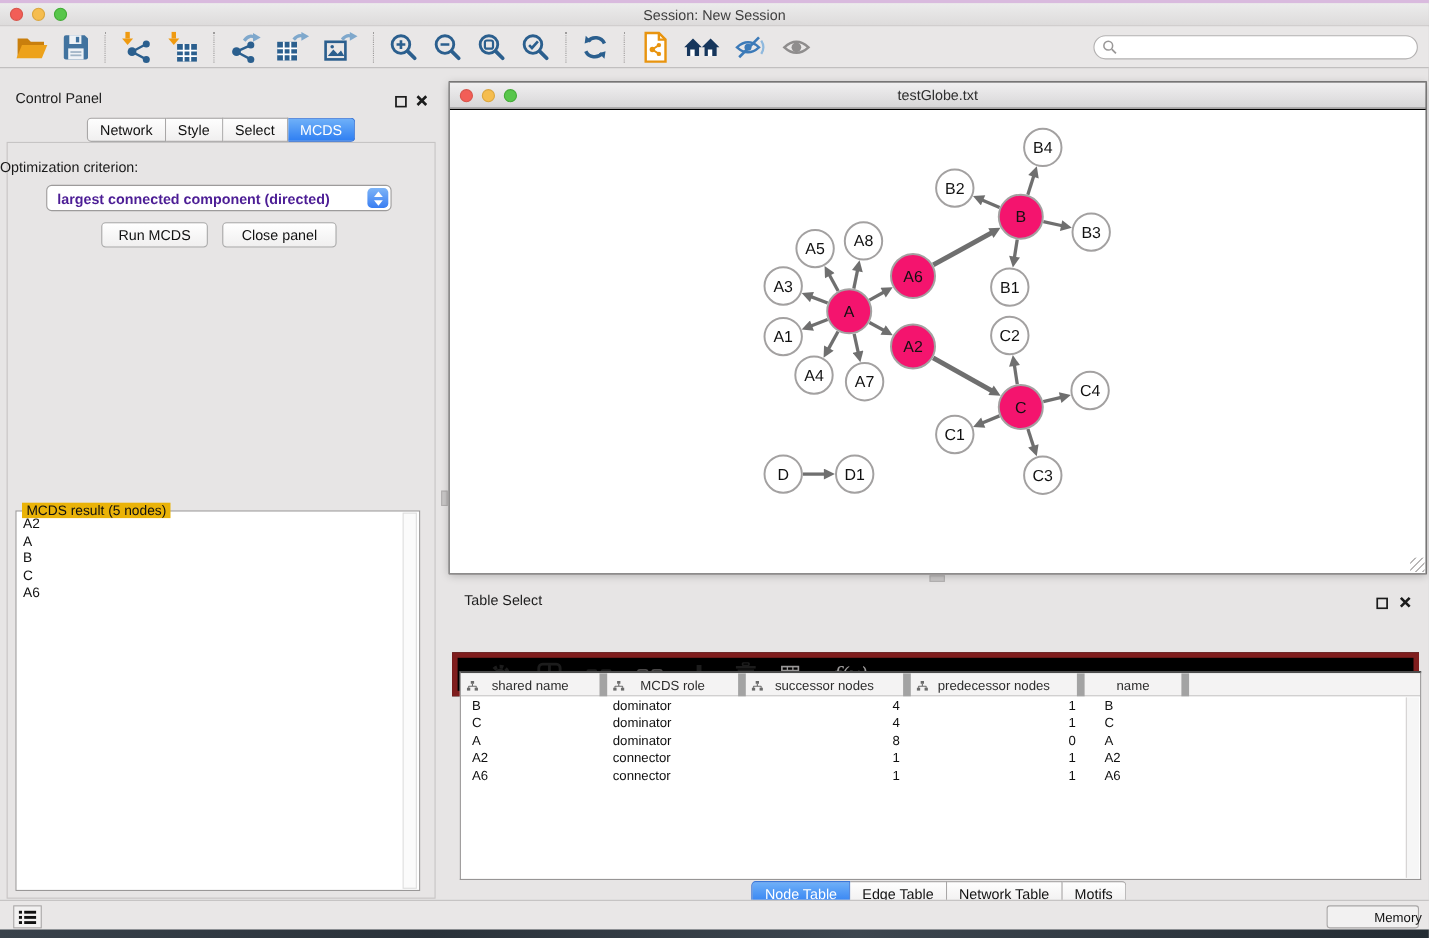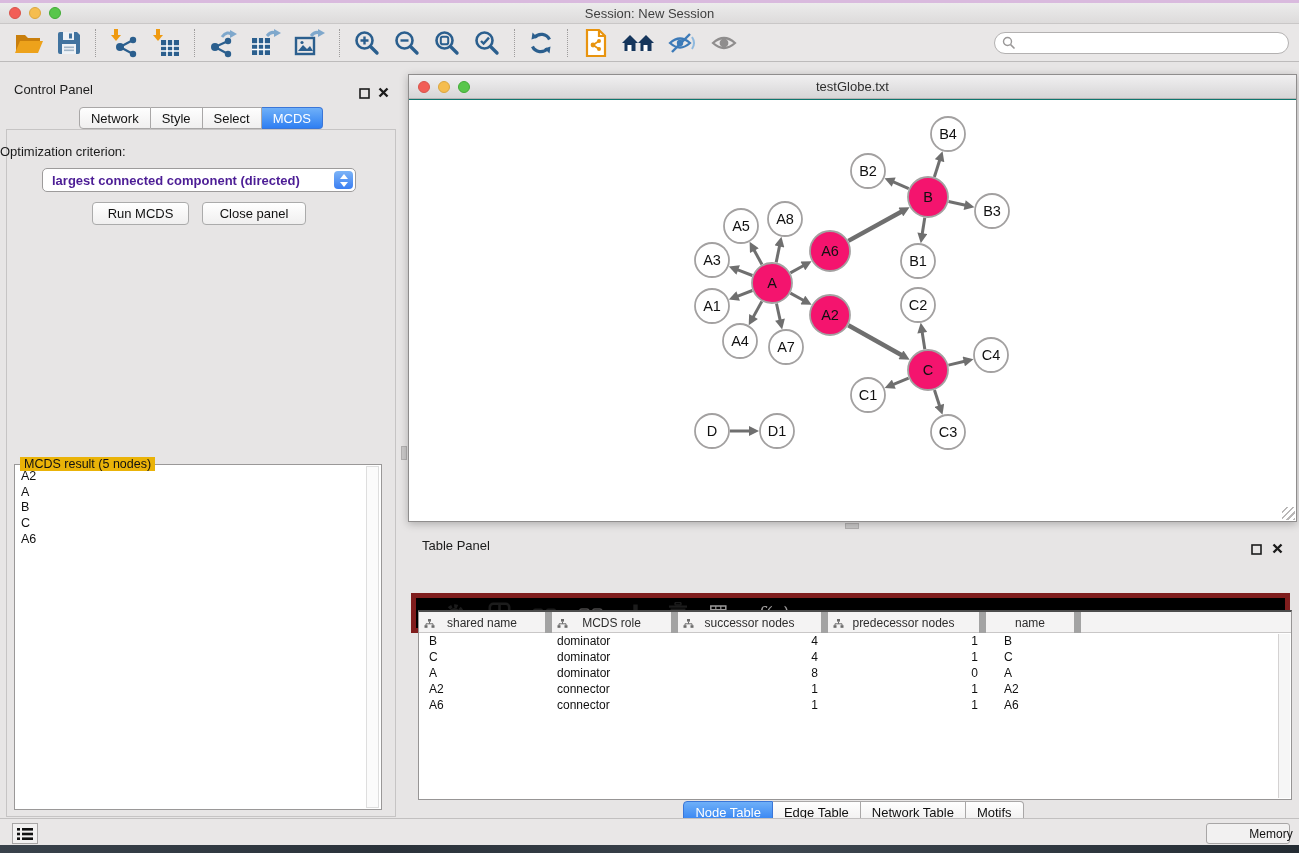--- a/index.html
+++ b/index.html
@@ -67,21 +67,21 @@
   .result-item { font-size:12.5px; color:#111; line-height:15.7px; padding-left:5px; }
   #result-scroll { position:absolute; top:1px; bottom:1px; right:2px; width:13px;
     background:#fbfbfb; border:1px solid #dedede; }
 
   
   #v-divider-grip { position:absolute; left:401px; top:372px; width:6px; height:14px; background:#c9c7c7; border:1px solid #b2b0b0; }
   #h-divider-grip { position:absolute; left:845px; top:449px; width:14px; height:6px; background:#c9c7c7; border:1px solid #b2b0b0; }
 
   
   #net-window { position:absolute; left:408px; top:0; width:889px; height:448px;
-    border:1px solid #8f8d8d; background:#0f766e; box-shadow:0 2px 8px rgba(0,0,0,0.25); }
+    border:1px solid #8f8d8d; background:#000000; box-shadow:0 2px 8px rgba(0,0,0,0.25); }
   #net-titlebar { position:absolute; left:0; top:0; right:0; height:24px;
     background:linear-gradient(#f1f0f1,#d7d6d7); border-bottom:1px solid #b5b3b3; display:flex; align-items:center; }
   #net-titlebar .wtitle { position:absolute; left:0; right:0; text-align:center; font-size:13px; color:#2e2e2e; }
   #net-canvas { position:absolute; left:0; top:25px; right:0; bottom:0; background:#fff; }
   #resize-grip { position:absolute; right:1px; bottom:1px; width:13px; height:13px;
     background:repeating-linear-gradient(135deg, transparent 0 3px, #b9b7b7 3px 4.5px); }
 
   
   #table-panel { position:absolute; left:408px; top:456px; width:891px; height:300px; }
   #tp-header { position:absolute; left:14px; top:8px; font-size:13px; color:#1c1c1c; }
@@ -398,21 +398,21 @@
             <circle cx="303" cy="331" r="17" fill="#ffffff" stroke="#a3a1a1" stroke-width="1.8"></circle>
             <text x="303" y="331" text-anchor="middle" dy="0.35em" font-size="14.5" font-family="Liberation Sans, sans-serif" fill="#111111">D</text>
             <circle cx="368" cy="331" r="17" fill="#ffffff" stroke="#a3a1a1" stroke-width="1.8"></circle>
             <text x="368" y="331" text-anchor="middle" dy="0.35em" font-size="14.5" font-family="Liberation Sans, sans-serif" fill="#111111">D1</text>
           </svg>
         <div id="resize-grip"></div>
       </div>
     </div>
 
     <div id="table-panel">
-      <div id="tp-header">Table Panel</div>
+      <div id="tp-header">Table Select</div>
       <span id="tp-float" class="panel-float">
         <svg width="11" height="11" viewBox="0 0 11 11">
             <rect x="1" y="1" width="9" height="9" fill="none" stroke="#1c1c1c" stroke-width="1.6"></rect>
           </svg>
       </span>
       <span id="tp-close" class="panel-close">
         <svg width="11" height="11" viewBox="0 0 11 11">
             <path d="M1.5 1.5 L9.5 9.5 M9.5 1.5 L1.5 9.5" stroke="#1c1c1c" stroke-width="2.4"></path>
           </svg>
       </span>

